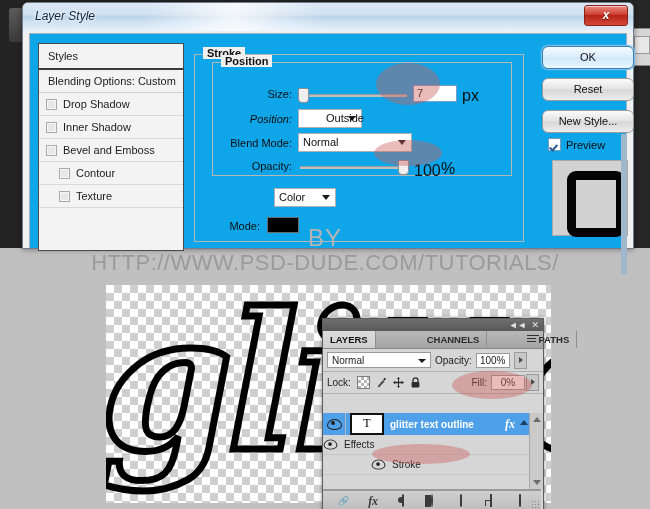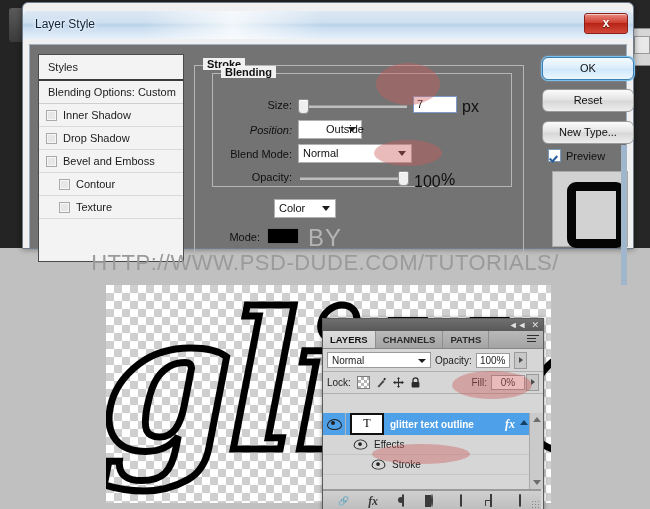--- a/index.html
+++ b/index.html
@@ -15,36 +15,36 @@
   .ps-tab-stub{position:absolute;left:9px;top:8px;width:22px;height:34px;background:#4b4b4b;border-radius:3px 0 0 3px;
      background-image:linear-gradient(to bottom,#5a5a5a,#3b3b3b);}
   .ps-right-panel-stub{position:absolute;left:628px;top:28px;width:26px;height:36px;background:#d6d6d6;border:1px solid #8b8b8b;}
   .ps-right-panel-stub i{display:block;width:14px;height:16px;margin:7px 0 0 5px;border:1px solid #9a9a9a;background:#e8e8e8;}
   #gray-lower{position:absolute;left:0;top:248px;width:650px;height:261px;background:#c0c0c0;}
 
   
   #dialog{position:absolute;left:22px;top:2px;width:610px;height:245px;
     background:#f0f0f0;border:1px solid #6f7d8c;border-radius:6px 6px 0 0;
     box-shadow:0 0 6px rgba(0,0,0,.45);}
-  #titlebar{position:absolute;left:0;top:8px;right:0;height:28px;border-radius:5px 5px 0 0;
+  #titlebar{position:absolute;left:0;top:0;right:0;height:28px;border-radius:5px 5px 0 0;
     background:linear-gradient(to bottom,#dce8f4 0%,#cfe0f0 40%,#b9d2e8 50%,#c9ddf0 60%,#e6f0fa 100%);
-    overflow:hidden;}
+    overflow:hidden;font-style:italic;}
   #titlebar .sheen{position:absolute;left:120px;top:0;width:180px;height:28px;
     background:linear-gradient(to right,rgba(255,255,255,0),rgba(255,255,255,.75),rgba(255,255,255,0));}
   #title-text{position:absolute;left:12px;top:6px;font-size:12px;color:#11233a;
     text-shadow:0 0 3px #fff,0 0 5px #fff;white-space:nowrap;}
   #close-btn{position:absolute;right:5px;top:2px;width:42px;height:19px;border-radius:3px;
     border:1px solid #8a2018;cursor:pointer;
     background:linear-gradient(to bottom,#e88a80 0%,#cf4031 45%,#b62417 50%,#d4493a 100%);
     box-shadow:inset 0 1px 0 rgba(255,255,255,.55);}
   #close-btn span{display:block;text-align:center;color:#fff;font-size:12px;font-weight:bold;line-height:18px;
     text-shadow:0 1px 1px rgba(0,0,0,.6);}
 
-  #dlg-body{position:absolute;left:6px;top:30px;right:6px;bottom:0;background:#737373;
-    border:1px solid #9fb0c0;border-bottom:none;margin-top:11px;}
+  #dlg-body{position:absolute;left:6px;top:30px;right:6px;bottom:0;background:#0ea5e9;
+    border:1px solid #9fb0c0;border-bottom:none;}
 
   
   #styles-list{position:absolute;left:8px;top:9px;width:144px;height:206px;background:#f3f3f3;
     border:1px solid #4a4a4a;overflow:hidden;}
   .sl-head{height:24px;line-height:24px;padding-left:9px;font-size:11px;color:#1b1b1b;
     border-bottom:2px solid #3a3a3a;background:#f3f3f3;}
   .sl-sub{height:22px;line-height:22px;padding-left:9px;font-size:11px;color:#1b1b1b;
     border-bottom:1px solid #cfcfcf;background:#f3f3f3;}
   .sl-row{height:22px;line-height:22px;font-size:11px;color:#1b1b1b;border-bottom:1px solid #d9d9d9;
     padding-left:7px;display:flex;align-items:center;gap:6px;background:#f3f3f3;cursor:pointer;}
@@ -116,21 +116,21 @@
     -webkit-text-stroke:0;}
   #glitter span{display:inline-block;-webkit-text-fill-color:transparent;
     -webkit-text-stroke:7px #000;paint-order:stroke;}
 
   
   #layers{position:absolute;left:322px;top:318px;width:220px;height:191px;background:#d6d6d6;
     border:1px solid #5a5a5a;box-shadow:0 0 4px rgba(0,0,0,.4);font-size:10px;color:#1c1c1c;}
   #lp-titlebar{height:12px;background:linear-gradient(to bottom,#6f6f6f,#595959);position:relative;}
   #lp-titlebar .cc{position:absolute;right:4px;top:1px;color:#e2e2e2;font-size:9px;line-height:10px;}
   #lp-tabs{height:17px;background:linear-gradient(to bottom,#b9b9b9,#a4a4a4);display:flex;align-items:stretch;
-    border-bottom:1px solid #888;position:relative;}
+    border-bottom:1px solid #888;position:relative;gap:44px;}
   .lp-tab{padding:0 7px;display:flex;align-items:center;font-size:9.5px;font-weight:bold;color:#2a2a2a;
     border-right:1px solid #8f8f8f;cursor:pointer;}
   .lp-tab.active{background:linear-gradient(to bottom,#dcdcdc,#cfcfcf);color:#111;}
   #lp-menu{position:absolute;right:4px;top:4px;width:12px;height:9px;cursor:pointer;}
   #lp-menu i{display:block;height:1px;background:#2f2f2f;margin-bottom:2px;}
   #lp-menu i:first-child{width:12px;} #lp-menu i:nth-child(2){width:9px;} #lp-menu i:nth-child(3){width:9px;}
 
   #lp-blend{height:22px;display:flex;align-items:center;padding:0 4px;gap:4px;
     background:#d6d6d6;border-bottom:1px solid #b0b0b0;}
   .lp-combo{flex:none;width:104px;height:16px;background:#fff;border:1px solid #9a9a9a;position:relative;
@@ -159,21 +159,21 @@
   .eye{width:13px;height:9px;border-radius:50% 50% 50% 50%/60% 60% 40% 40%;border:1.5px solid #1f1f1f;
     position:relative;background:transparent;}
   .eye:after{content:"";position:absolute;left:3.5px;top:1.5px;width:4px;height:4px;border-radius:50%;background:#1f1f1f;}
   .thumb-t{width:30px;height:18px;background:#fff;border:2px solid #111;margin-left:4px;flex:none;
     font-family:"Liberation Serif",serif;font-size:12px;text-align:center;line-height:17px;color:#000;}
   .lname{margin-left:6px;font-size:10px;font-weight:bold;}
   .fx-mark{position:absolute;right:26px;top:4px;font-family:"Liberation Serif",serif;font-style:italic;
     font-weight:bold;font-size:12px;color:#fff;}
   .tri-up{position:absolute;right:13px;top:7px;width:0;height:0;border-left:4px solid transparent;
     border-right:4px solid transparent;border-bottom:5px solid #173f63;cursor:pointer;}
-  .sub{height:19px;display:flex;align-items:center;padding-left:30px;gap:6px;border-bottom:1px solid #c6c6c6;background:#d6d6d6;}
+  .sub{height:19px;display:flex;align-items:center;gap:6px;border-bottom:1px solid #c6c6c6;background:#d6d6d6;}
   .sub2{padding-left:48px;}
   .sub .eye{transform:scale(.92);}
   .sub span{font-size:10px;color:#1c1c1c;}
 
   #lp-scroll{position:absolute;right:0;top:94px;width:13px;height:76px;background:#cacaca;border-left:1px solid #a8a8a8;}
   #lp-scroll .ar{position:absolute;left:3px;width:0;height:0;border-left:4px solid transparent;border-right:4px solid transparent;cursor:pointer;}
   #lp-scroll .up{top:4px;border-bottom:5px solid #6d6d6d;}
   #lp-scroll .dn{bottom:4px;border-top:5px solid #6d6d6d;}
 
   #lp-bottom{position:absolute;left:0;bottom:0;width:218px;height:20px;
@@ -218,25 +218,25 @@
   </div>
 
   <div id="dlg-body">
 
     <div id="styles-list">
       <div class="sl-head">Styles</div>
       <div class="sl-sub">Blending Options: Custom</div>
 
       <div class="sl-row">
         <span class="chk"></span>
-        <span>Inner Shadow</span>
+        <span>Drop Shadow</span>
       </div>
       <div class="sl-row">
         <span class="chk"></span>
-        <span>Drop Shadow</span>
+        <span>Inner Shadow</span>
       </div>
       <div class="sl-row">
         <span class="chk"></span>
         <span>Bevel and Emboss</span>
       </div>
       <div class="sl-row indent">
         <span class="chk"></span>
         <span>Contour</span>
       </div>
       <div class="sl-row indent">
@@ -245,21 +245,21 @@
       </div>
     </div>
 
     <div id="center">
 
       <div class="grp" id="grp-stroke">
         <div class="lgd">Stroke</div>
       </div>
 
       <div class="grp" id="grp-structure">
-        <div class="lgd">Blending</div>
+        <div class="lgd">Position</div>
       </div>
 
       <div class="lbl" style="left:40px;top:48px;width:62px;">Size:</div>
       <div class="slider-track" style="left:112px;top:54px;width:105px;"></div>
       <div class="slider-thumb" style="left:108px;top:48px;"></div>
       <div class="txtbox" style="left:223px;top:45px;width:44px;height:17px;">7</div>
       <div class="frm-row" style="left:272px;top:47px;">px</div>
 
       <div class="lbl" style="left:26px;top:73px;width:76px;font-style:italic;">Position:</div>
       <div class="combo" style="left:108px;top:69px;width:64px;height:19px;padding-left:27px;">
@@ -284,21 +284,21 @@
         <i class="arw"></i>
       </div>
 
       <div class="lbl" style="left:26px;top:180px;width:44px;">Mode:</div>
       <div class="swatch" style="left:77px;top:177px;"></div>
     </div>
 
     <div id="rightcol">
       <div class="btn primary" id="btn-ok">OK</div>
       <div class="btn" id="btn-reset">Reset</div>
-      <div class="btn" id="btn-newstyle">New Type...</div>
+      <div class="btn" id="btn-newstyle">New Style...</div>
       <div id="preview-row">
         <span class="chk-on"></span>
         <span>Preview</span>
       </div>
       <div id="preview-box">
         <i></i>
       </div>
     </div>
 
     <div id="dlg-scroll"></div>

